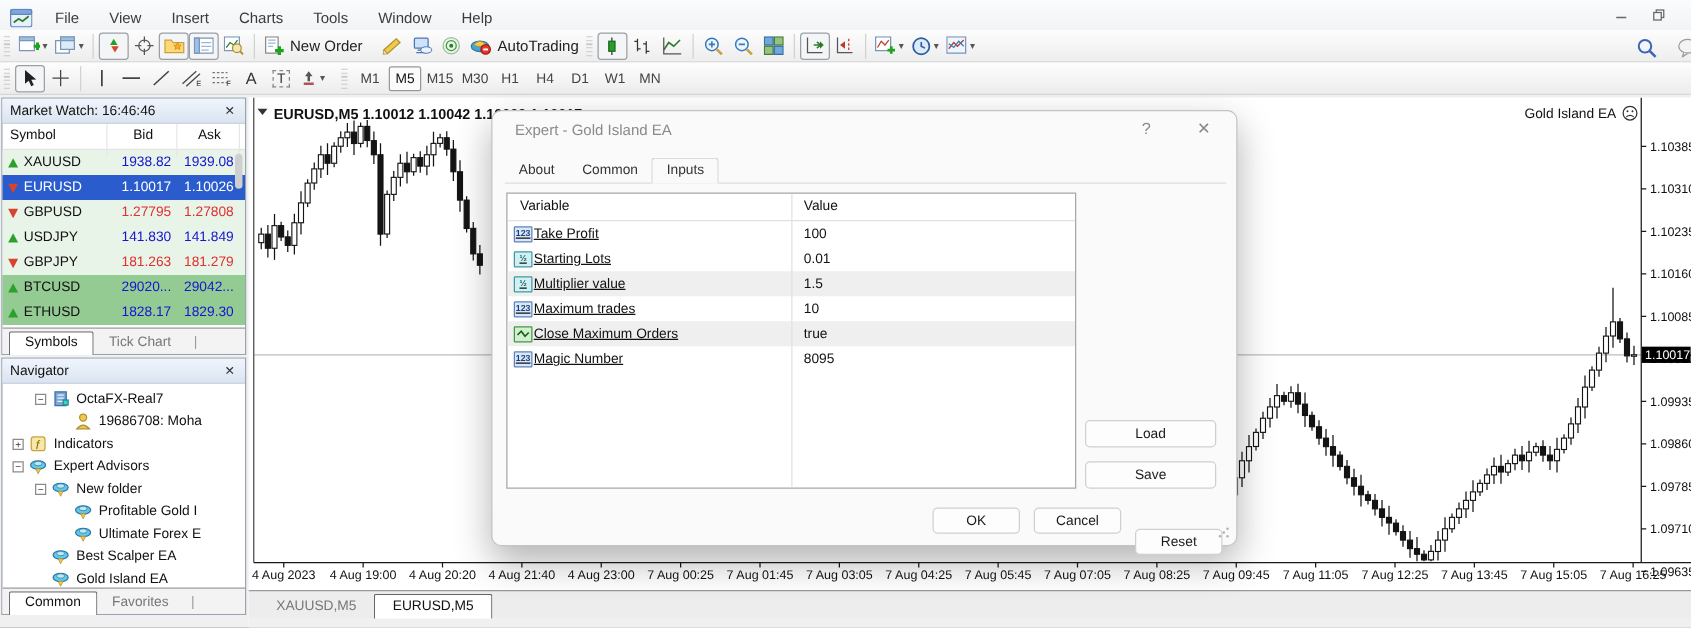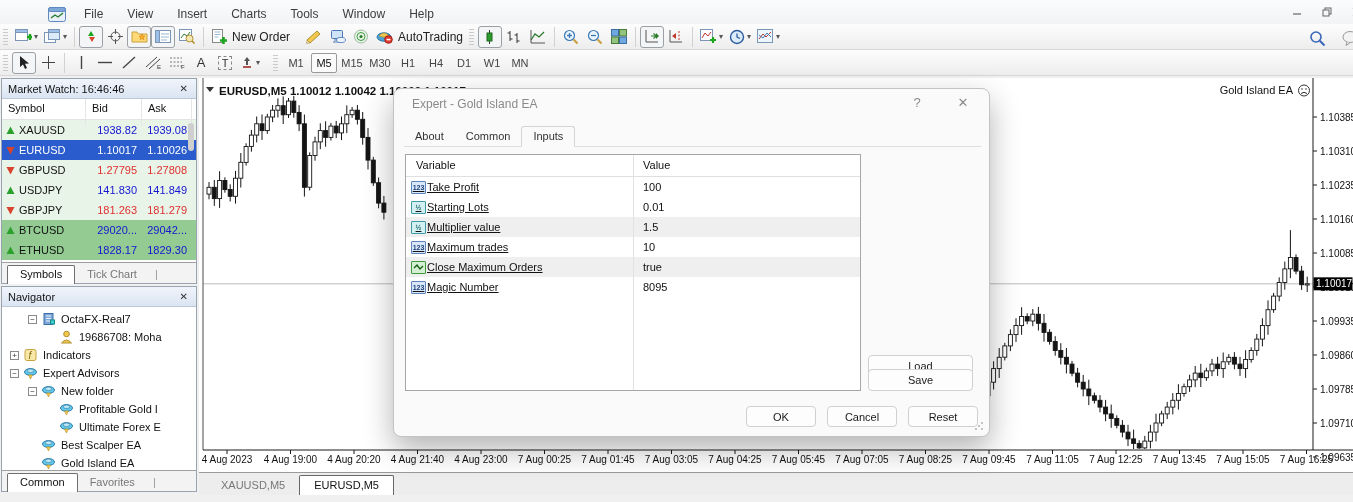--- a/index.html
+++ b/index.html
@@ -3,21 +3,21 @@
 <meta charset="utf-8">
 <style>
   * { box-sizing: border-box; margin: 0; padding: 0; }
   body { background:#444; font-family:"Liberation Sans", sans-serif; }
   #app { position:relative; width:1353px; height:502px; background:#f0f0f0; overflow:hidden;
          font-family:"Liberation Sans", sans-serif; }
 
   
   .menubar { position:absolute; left:0; top:0; width:1353px; height:30px;
     background:linear-gradient(#fbfcfd,#f0f1f3); border-bottom:1px solid #d9d9d9;
-    display:flex; align-items:center;padding-left:40px; }
+    display:flex; align-items:center; }
   .app-logo { width:18px; height:15px; margin:0 6px 0 8px; }
   .menu-item { padding:0 12px; font-size:12px; color:#3c3c3c; line-height:23px; cursor:default; }
   .win-controls { position:absolute; right:-16px; top:2px; display:flex; gap:6px; }
   .win-btn { width:24px; height:19px; display:flex; align-items:center; justify-content:center; color:#666; }
 
   
   .toolbar { position:absolute; left:0; width:1353px; height:26px;
     background:linear-gradient(#fdfdfd,#ededee); border-bottom:1px solid #d7d7d7;
     display:flex; align-items:center; }
   .tb1 { top:24px; } .tb2 { top:50px; }
@@ -37,21 +37,21 @@
   .glyph-btn { font-size:12px; color:#333; }
 
   
   .panel { position:absolute; left:1px; width:196px; background:#fff; border:1px solid #9aa4b0; }
   .panel-title { height:20px; background:linear-gradient(#f0f5fc,#dae4f1); border-bottom:1px solid #bcc7d8;
     display:flex; align-items:center; justify-content:space-between; padding:0 6px; font-size:11px; color:#111; }
   .panel-close { color:#333; font-size:10px; padding:0 2px; }
   #market-watch { top:78px; height:206px; }
   .mw-header { display:grid; grid-template-columns:84px 56px 50px; height:21px; border-bottom:1px solid #e3e3e3; }
   .mw-header span { font-size:11px; color:#111; padding:3px 4px 12px 6px; border-right:1px solid #e6e6e6; }
-  .mw-header span:nth-child(2), .mw-header span:nth-child(3) { text-align:left; }
+  .mw-header span:nth-child(2), .mw-header span:nth-child(3) { text-align:center; }
   .mw-row { display:grid; grid-template-columns:84px 56px 50px; height:20px; align-items:center; }
   .mw-row .sym { font-size:11px; color:#111; display:flex; align-items:center; gap:4px; padding-left:4px; }
   .mw-row .num { font-size:11px; text-align:right; padding-right:5px; }
   .mw-row.pale { background:#e8f4e8; }
   .mw-row.crypto { background:#93cb93; }
   .mw-row.selected { background:#2a5ccd; }
   .mw-row.selected .sym { color:#fff; }
   .num.blue { color:#1515d0; } .num.red { color:#e03030; } .num.white { color:#fff; }
   .mw-scroll { position:absolute; right:2px; top:44px; width:6px; height:28px; background:#cfcfcf; border-radius:3px; }
   .panel-tabs { position:absolute; left:0; bottom:0; width:100%; height:21px; background:#f3f3f3;
@@ -100,25 +100,25 @@
   .dlg-row .var { font-size:11px; color:#111; display:flex; align-items:center; gap:1px; padding-left:5px;text-decoration:underline; }
   .dlg-row .val { font-size:11px; color:#111; padding-left:10px; }
   .col-div { position:absolute; left:227px; top:0; width:1px; height:100%; background:#e2e2e2; }
   .in-icon { width:15px; height:13px; flex:none; border-radius:1px; font-size:7px; font-weight:bold;
     display:flex; align-items:center; justify-content:center; }
   .in-int { background:#d9e7fa; border:1px solid #5d83bd; color:#1c3f7a; }
   .in-double { background:#d2f0f2; border:1px solid #3d9aa3; color:#115e66; }
   .in-bool { background:#d4eed4; border:1px solid #3f9a3f; color:#136013; }
   .btn { position:absolute; height:22px; background:#fdfdfd; border:1px solid #d0d0d0; border-radius:4px;
     font-size:11px; color:#1a1a1a; display:flex; align-items:center; justify-content:center; }
-  #btn-load { left:474px; top:247px; width:105px;margin-top:19px; }
+  #btn-load { left:474px; top:247px; width:105px; }
   #btn-save { left:474px; top:280px; width:105px; }
   #btn-ok { left:352px; top:317px; width:70px; height:21px; }
   #btn-cancel { left:433px; top:317px; width:70px; height:21px; }
-  #btn-reset { left:514px; top:317px; width:70px; height:21px; }
+  #btn-reset { left:514px; top:334px; width:70px; height:21px; }
   .dlg-grip { position:absolute; right:5px; bottom:5px; }
 </style>
 </head>
 <body>
 
 <div id="app">
 
   <div class="menubar">
     <svg class="app-logo" viewBox="0 0 18 15">
       <rect x="0.5" y="0.5" width="17" height="14" rx="2" fill="#e8f0fa" stroke="#5f87c0"></rect>

